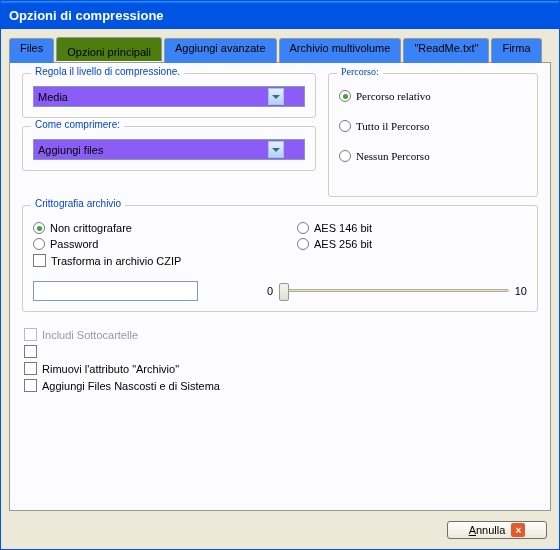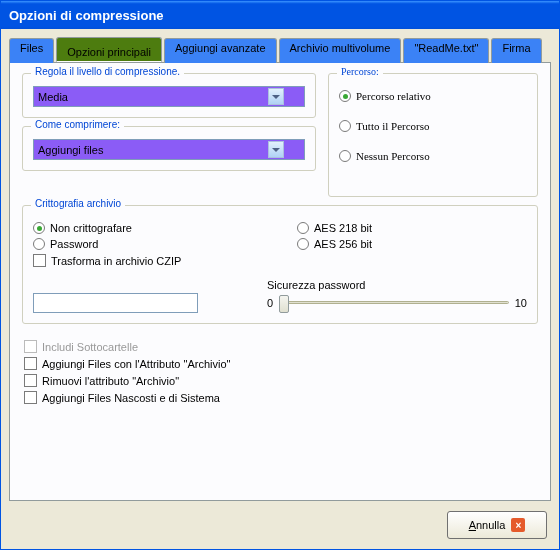--- a/index.html
+++ b/index.html
@@ -20,21 +20,21 @@
 .radio, .check { display: flex; align-items: center; gap: 5px; margin: 4px 0; cursor: pointer; }
 .radio-dot { width: 12px; height: 12px; border: 1px solid #7a7a7a; border-radius: 50%; background: #fff; display: flex; align-items: center; justify-content: center; }
 .radio-dot.sel::after { content: ''; width: 5px; height: 5px; background: #3aa835; border-radius: 50%; }
 .check-box { width: 13px; height: 13px; border: 1px solid #7a7a7a; background: #fff; }
 .disabled { color: #999; }
 .textin { width: 165px; height: 20px; border: 1px solid #7f9db9; background: #fff; padding: 0 3px; }
 .slider { position: relative; height: 20px; margin: 0 6px; flex: 1; }
 .slider-track { position: absolute; top: 8px; left: 0; right: 0; height: 3px; background: #e0e0d0; border: 1px solid #b0b090; border-radius: 2px; }
 .slider-thumb { position: absolute; top: 2px; left: 0; width: 10px; height: 18px; background: linear-gradient(to bottom, #f5f5f0, #e0e0d0); border: 1px solid #919b9c; border-radius: 2px; }
 .footer { display: flex; justify-content: flex-end; gap: 10px; padding: 10px 4px 6px; }
-.btn { width: 100px; height: 28px; background: linear-gradient(to bottom, #fff, #ece9d8); border: 1px solid #707070; border-radius: 3px; display: flex; align-items: center; justify-content: center; gap: 6px; cursor: pointer; font-size: 11px; }
+.btn { width: 100px; height: 18px; background: linear-gradient(to bottom, #fff, #ece9d8); border: 1px solid #707070; border-radius: 3px; display: flex; align-items: center; justify-content: center; gap: 6px; cursor: pointer; font-size: 11px; }
 .btn.default { border: 2px solid #4a9de8; }
 .icon-x { width: 14px; height: 14px; background: #e55a2b; border-radius: 2px; display: flex; align-items: center; justify-content: center; color: #fff; font-weight: bold; font-size: 10px; }
 .icon-go { width: 14px; height: 14px; background: #3aa835; border-radius: 2px; display: flex; align-items: center; justify-content: center; color: #fff; font-weight: bold; font-size: 11px; }
 .under { text-decoration: underline; }
 .leftcol { flex: 1; }
 .rightcol { width: 210px; }
 </style>
 </head>
 <body>
 
@@ -105,54 +105,52 @@
               <span>Password</span>
             </div>
             <div class="check">
               <div class="check-box"></div>
               <span>Trasforma in archivio CZIP</span>
             </div>
           </div>
           <div style="width:230px;">
             <div class="radio">
               <div class="radio-dot"></div>
-              <span>AES 218 bit</span>
+              <span>AES 146 bit</span>
             </div>
             <div class="radio">
               <div class="radio-dot"></div>
               <span>AES 256 bit</span>
             </div>
           </div>
         </div>
         <div class="row" style="margin-top:8px; align-items:flex-end;">
           <div style="flex:1;">
             <input class="textin" type="text" style="">
           </div>
           <div style="width:260px;">
-            <div>Sicurezza password</div>
             <div style="display:flex; align-items:center; margin-top:2px;">
               <span>0</span>
               <div class="slider">
                 <div class="slider-track"></div>
                 <div class="slider-thumb"></div>
               </div>
               <span>10</span>
             </div>
           </div>
         </div>
       </div>
 
       <div class="fs" style="border-top:none; border-left:none; border-right:none; border-bottom:none; padding:4px 2px;text-align:right;">
         <div class="check disabled">
           <div class="check-box" style="border-color:#bbb;"></div>
           <span>Includi Sottocartelle</span>
         </div>
         <div class="check">
           <div class="check-box"></div>
-          <span>Aggiungi Files con l'Attributo "Archivio"</span>
         </div>
         <div class="check">
           <div class="check-box"></div>
           <span>Rimuovi l'attributo "Archivio"</span>
         </div>
         <div class="check">
           <div class="check-box"></div>
           <span>Aggiungi Files Nascosti e di Sistema</span>
         </div>
       </div>

